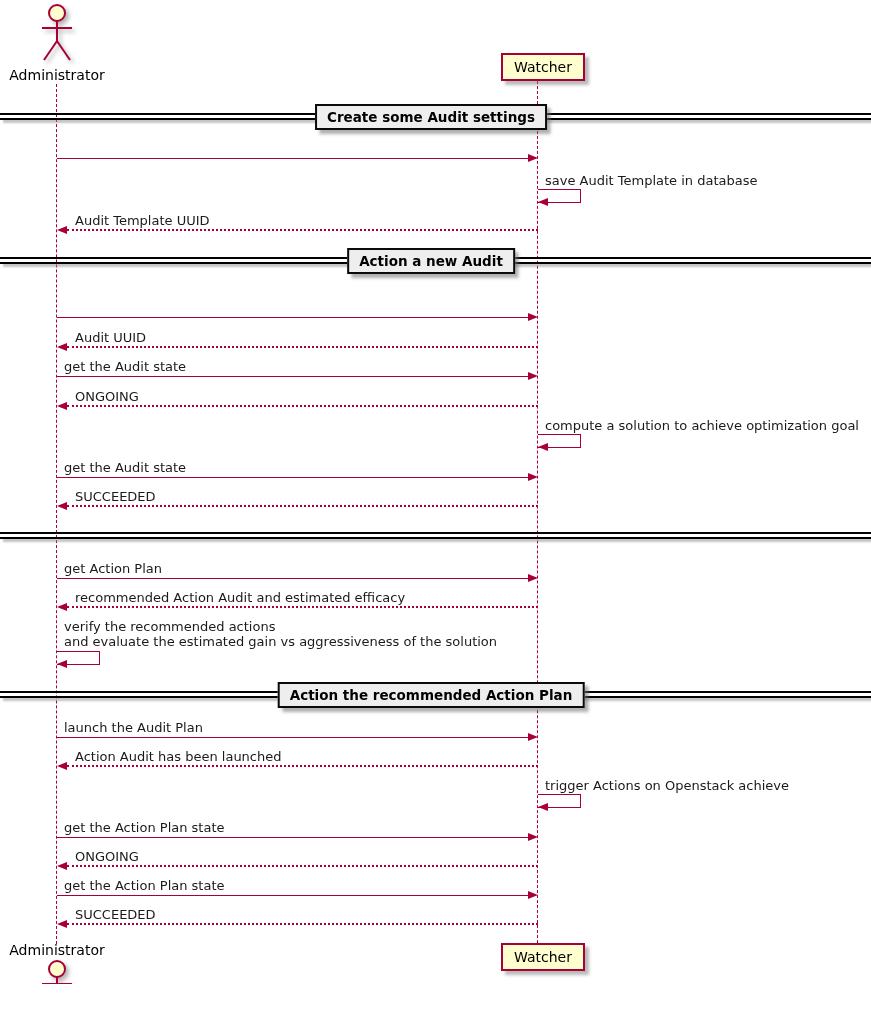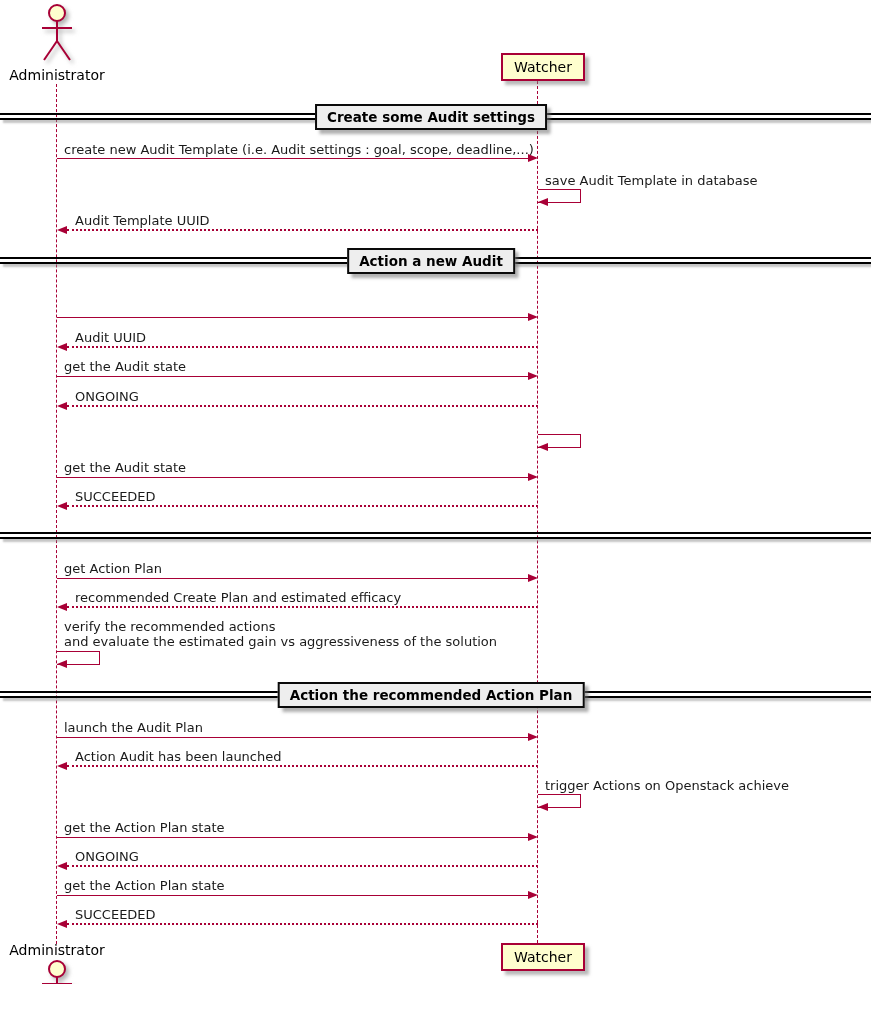--- a/index.html
+++ b/index.html
@@ -67,21 +67,20 @@
       <line x1="20" y1="38" x2="33" y2="57" stroke="#A80036" stroke-width="2"></line>
     </svg>
   </div>
   <div class="actor-label" style="left:-13px;top:67px">Administrator</div>
 
   <div class="participant-box" style="left:501px;top:53px">Watcher</div>
 
   <div class="divider-lines" style="top:113px"></div>
   <div class="divider-box" style="left:431px;top:104px">Create some Audit settings</div>
 
-  <div class="lbl" style="left:64px;top:142px">create new Audit Template (i.e. Audit settings : goal, scope, deadline,...)</div>
   <div class="arr solid" style="left:57px;top:158px;width:471px"></div>
   <div class="head right" style="left:528px;top:154px"></div>
 
   <div class="lbl self-right" style="top:173px">save Audit Template in database</div>
   <div class="self-loop" style="left:538px;top:189px"></div>
   <div class="head left" style="left:538px;top:198px"></div>
 
   <div class="lbl" style="left:75px;top:213px">Audit Template UUID</div>
   <div class="arr dotted" style="left:67px;top:229px;width:471px"></div>
   <div class="head left" style="left:57px;top:226px"></div>
@@ -97,38 +96,39 @@
   <div class="head left" style="left:57px;top:343px"></div>
 
   <div class="lbl" style="left:64px;top:359px">get the Audit state</div>
   <div class="arr solid" style="left:57px;top:376px;width:471px"></div>
   <div class="head right" style="left:528px;top:372px"></div>
 
   <div class="lbl" style="left:75px;top:389px">ONGOING</div>
   <div class="arr dotted" style="left:67px;top:405px;width:471px"></div>
   <div class="head left" style="left:57px;top:402px"></div>
 
+  <div class="lbl self-right" style="top:418px">compute a solution to achieve optimization goal</div>
   <div class="self-loop" style="left:538px;top:434px"></div>
   <div class="head left" style="left:538px;top:443px"></div>
 
   <div class="lbl" style="left:64px;top:460px">get the Audit state</div>
   <div class="arr solid" style="left:57px;top:477px;width:471px"></div>
   <div class="head right" style="left:528px;top:473px"></div>
 
   <div class="lbl" style="left:75px;top:489px">SUCCEEDED</div>
   <div class="arr dotted" style="left:67px;top:505px;width:471px"></div>
   <div class="head left" style="left:57px;top:502px"></div>
 
   <div class="divider-lines" style="top:532px"></div>
 
   <div class="lbl" style="left:64px;top:561px">get Action Plan</div>
   <div class="arr solid" style="left:57px;top:578px;width:471px"></div>
   <div class="head right" style="left:528px;top:574px"></div>
 
-  <div class="lbl" style="left:75px;top:590px">recommended Create Plan and estimated efficacy</div>
+  <div class="lbl" style="left:75px;top:590px">recommended Action Audit and estimated efficacy</div>
   <div class="arr dotted" style="left:67px;top:606px;width:471px"></div>
   <div class="head left" style="left:57px;top:603px"></div>
 
   <div class="lbl" style="left:64px;top:619px">verify the recommended actions
 and evaluate the estimated gain vs aggressiveness of the solution</div>
   <div class="self-loop" style="left:57px;top:651px"></div>
   <div class="head left" style="left:57px;top:660px"></div>
 
   <div class="divider-lines" style="top:691px"></div>
   <div class="divider-box" style="left:431px;top:682px">Action the recommended Action Plan</div>

